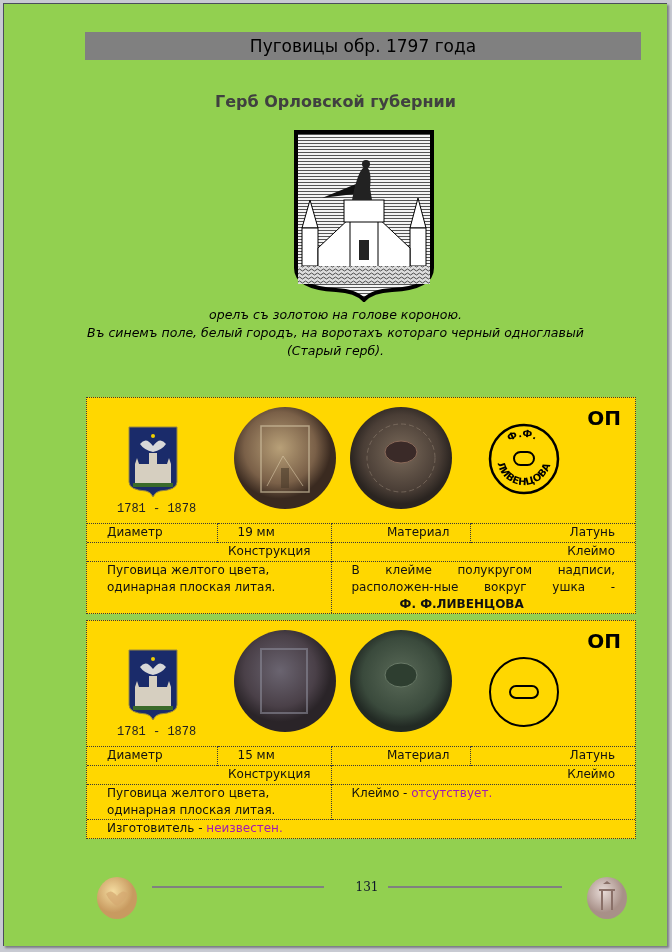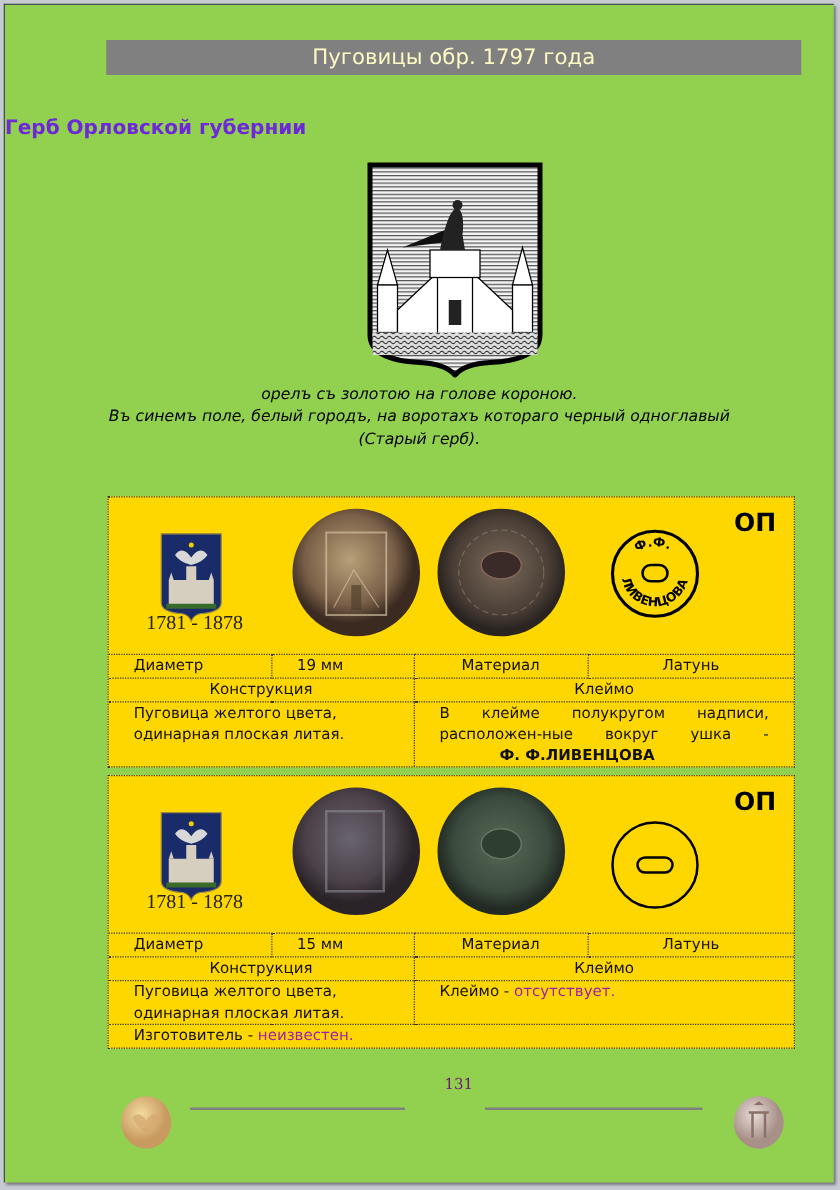--- a/index.html
+++ b/index.html
@@ -17,32 +17,32 @@
       background: #92d050;
       border-left: 1px solid #4a4e5a;
       border-top: 1px solid #4a4e5a;
       box-shadow: 2px 2px 2px #7a7c84;
     }
     .header-bar {
       position: absolute;
       left: 81px; top: 28px;
       width: 556px; height: 28px;
       background: #808080;
-      color: #fef9c3;
+      color: #000000;
       font-size: 17px;
       line-height: 28px;
       text-align: center;
     }
     .section-title {
       position: absolute;
       left: 0; width: 663px; top: 88px;
-      text-align: left;
+      text-align: center;
       font-weight: bold;
       font-size: 16px;
-      color: #6d28d9;
+      color: #404040;
     }
     .coat-arms {
       position: absolute;
       left: 288px; top: 124px;
       width: 144px; height: 174px;
     }
     .desc {
       position: absolute;
       left: 0; width: 663px; top: 302px;
       text-align: center;
@@ -57,23 +57,23 @@
       width: 548px;
       background: #ffd700;
       border: 1px dotted #3a3a3a;
     }
     .card-top { position: relative; height: 125px; }
     .mini-arms {
       position: absolute; left: 41px; top: 28px;
       width: 50px; height: 72px;
     }
     .years {
-      position: absolute; left: 30px; top: 92px;
-      font-family: Liberation Serif, serif;
-      font-size: 16px; color: #222;
+      position: absolute; left: 30px; top: 104px;
+      font-family: Liberation Mono, monospace;
+      font-size: 12px; color: #222;
     }
     .coin {
       position: absolute; top: 8px;
       width: 104px; height: 104px; border-radius: 50%;
     }
     .coin-obverse { left: 146px; }
     .coin-reverse { left: 262px; }
     .stamp { position: absolute; left: 400px; top: 24px; width: 74px; height: 74px; }
     .op-label {
       position: absolute; right: 14px; top: 8px;
@@ -87,32 +87,32 @@
     }
     table.specs td {
       border-top: 1px dotted #3a3a3a;
       border-right: 1px dotted #3a3a3a;
       padding: 0 20px;
       height: 18px;
       line-height: 17px;
       vertical-align: top;
     }
     table.specs td:last-child { border-right: none; }
-    .c { text-align: center; }
+    .c { text-align: right; }
     .red { color: #a21caf; }
     .bold { font-weight: bold; margin-left: 48px; }
     .footer-line {
       position: absolute; top: 882px;
       height: 2px; background: #808080;
     }
     .page-num {
-      position: absolute; top: 856px; left: 340px; width: 46px;
+      position: absolute; top: 876px; left: 340px; width: 46px;
       text-align: center;
       font-family: "DejaVu Serif", serif;
-      font-size: 12px; color: #701a75;
+      font-size: 12px; color: #0f172a;
     }
     .footer-coin {
       position: absolute; top: 872px;
       width: 42px; height: 44px; border-radius: 50%;
     }
   </style>
 </head>
 <body>
 
 <div class="page">

